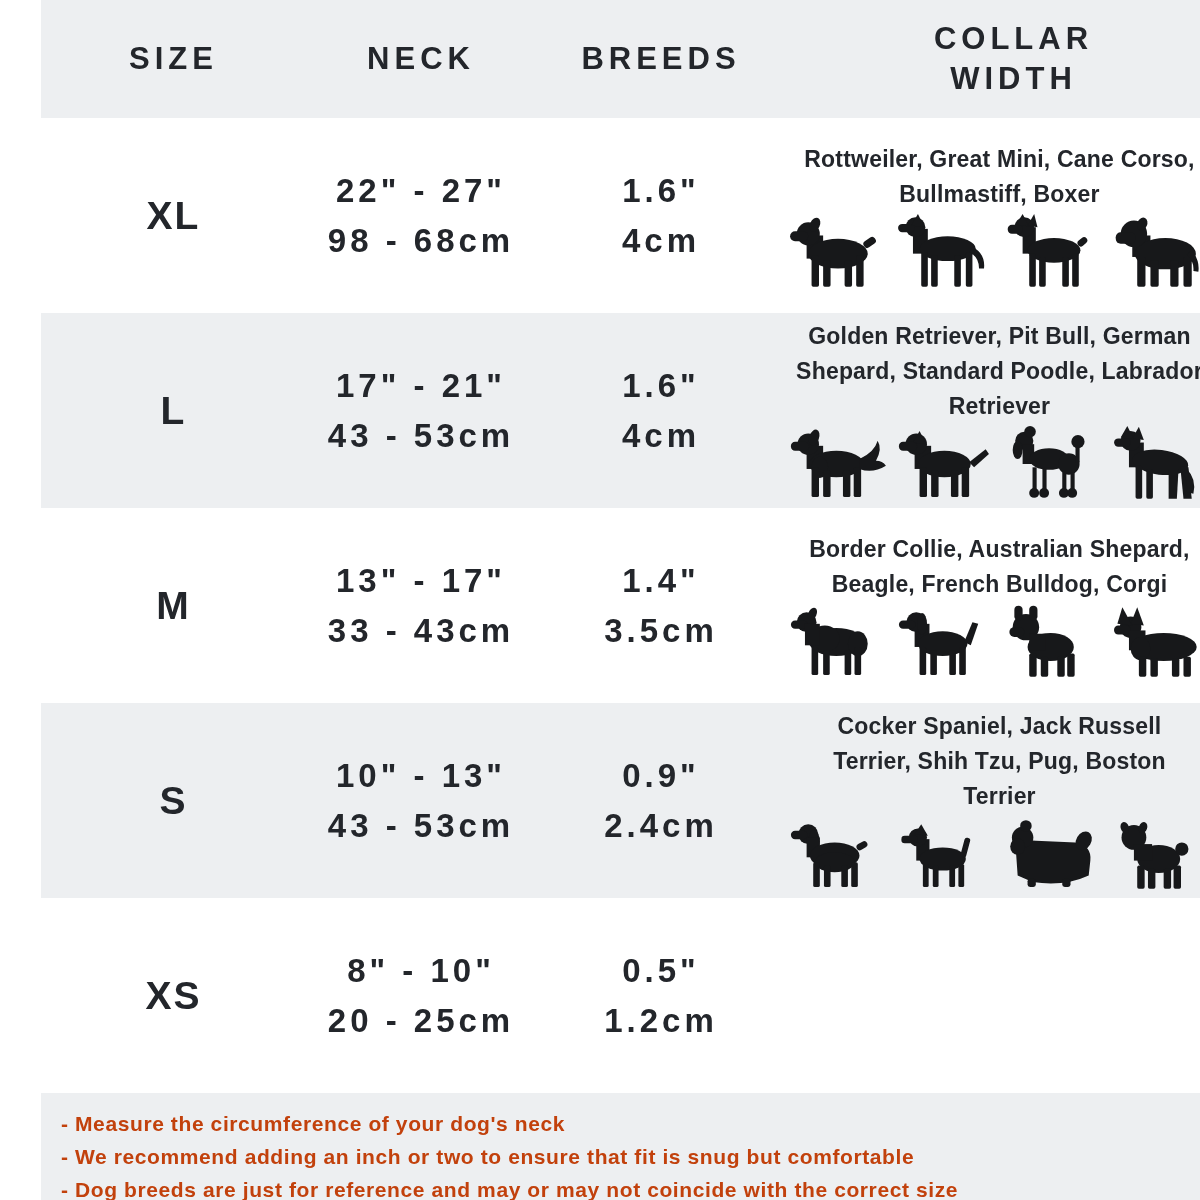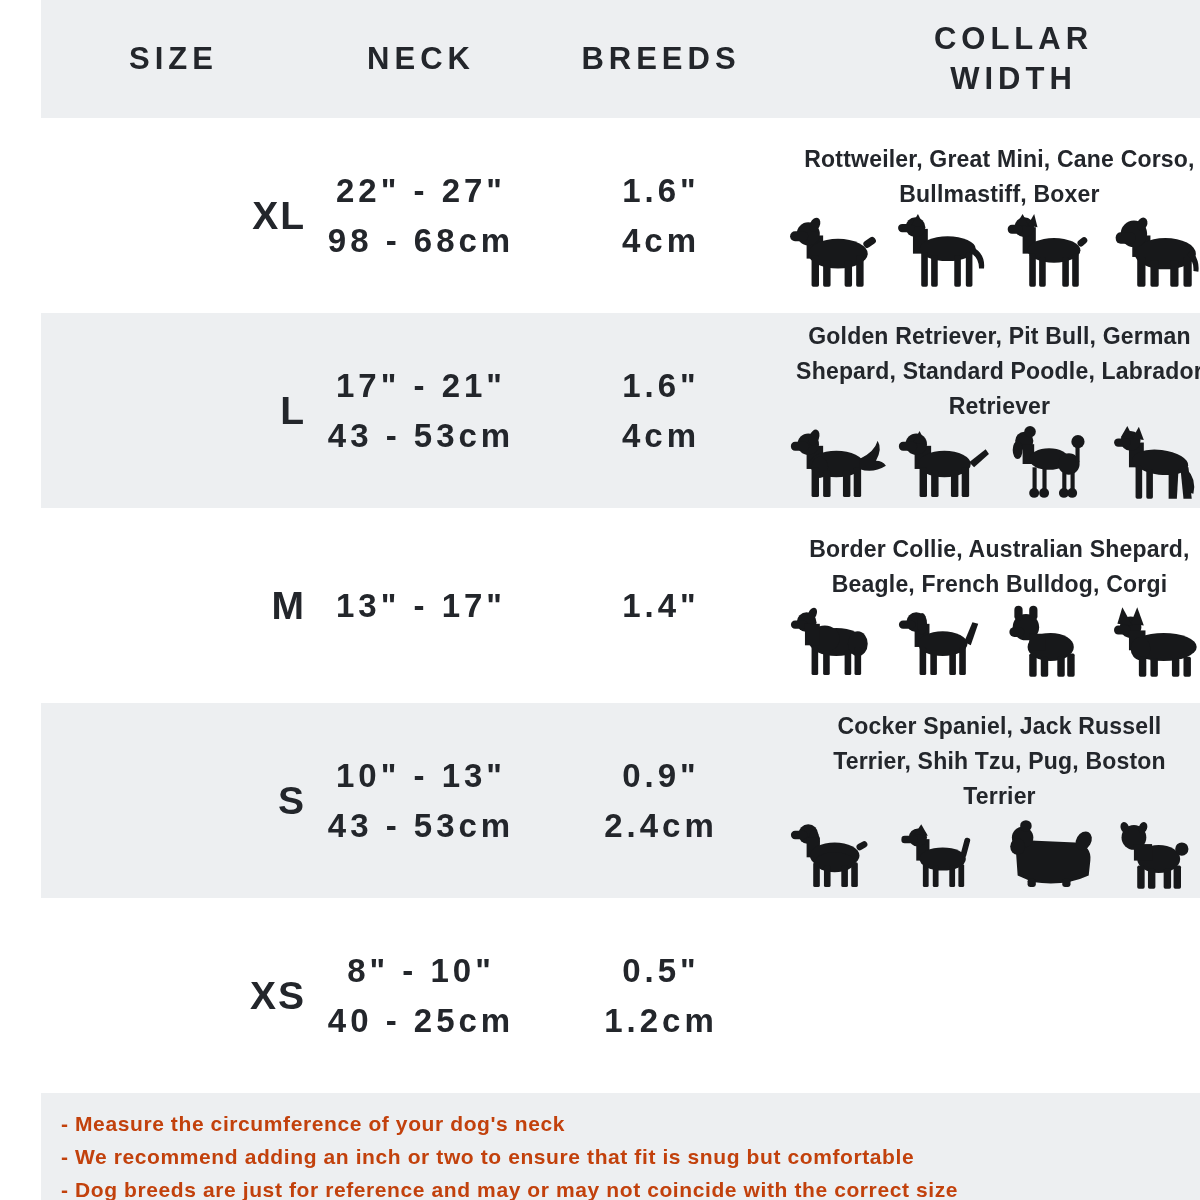--- a/index.html
+++ b/index.html
@@ -24,21 +24,21 @@
   .th-collar{max-width:190px;margin:0 auto;}
 
   
   .row{
     height:195px;flex:0 0 195px;
     display:grid;grid-template-columns:265px 230px 250px 455px;
     align-items:center;
   }
   .row.alt{background:#edeff1;}
   .cell-size{
-    text-align:right;font-weight:bold;font-size:39px;letter-spacing:2px;
+    text-align:center;font-weight:bold;font-size:39px;letter-spacing:2px;
   }
   .cell-meas{text-align:center;font-weight:bold;}
   .meas-line{font-size:33px;letter-spacing:4px;line-height:50px;white-space:nowrap;}
   .cell-breeds{
     height:195px;display:flex;flex-direction:column;
     justify-content:center;align-items:center;
     padding-right:28px;
   }
   .breeds-text{
     max-width:408px;text-align:center;font-weight:bold;
@@ -382,23 +382,25 @@
             <use href="#german-shepard-icon"></use>
           </svg>
         </div>
     </div>
   </div>
 
   <div class="row">
     <div class="cell-size">M</div>
     <div class="cell-meas">
       <div class="meas-line">13" - 17"</div>
+      <div class="meas-line">33 - 43cm</div>
     </div>
     <div class="cell-meas">
       <div class="meas-line">1.4"</div>
+      <div class="meas-line">3.5cm</div>
     </div>
     <div class="cell-breeds">
       <div class="breeds-text">Border Collie, Australian Shepard, Beagle, French Bulldog, Corgi</div>
       <div class="dogs">
           <svg class="dog-svg" viewBox="0 0 120 92" fill="currentColor">
             <use href="#border-collie-icon"></use>
           </svg>
           <svg class="dog-svg" viewBox="0 0 120 92" fill="currentColor">
             <use href="#beagle-icon"></use>
           </svg>
@@ -438,21 +440,21 @@
             <use href="#pug-icon"></use>
           </svg>
         </div>
     </div>
   </div>
 
   <div class="row">
     <div class="cell-size">XS</div>
     <div class="cell-meas">
       <div class="meas-line">8" - 10"</div>
-      <div class="meas-line">40 - 25cm</div>
+      <div class="meas-line">20 - 25cm</div>
     </div>
     <div class="cell-meas">
       <div class="meas-line">0.5"</div>
       <div class="meas-line">1.2cm</div>
     </div>
   </div>
 
   <div class="notes">
     <div class="note-line">- Measure the circumference of your dog's neck</div>
     <div class="note-line">- We recommend adding an inch or two to ensure that fit is snug but comfortable</div>

